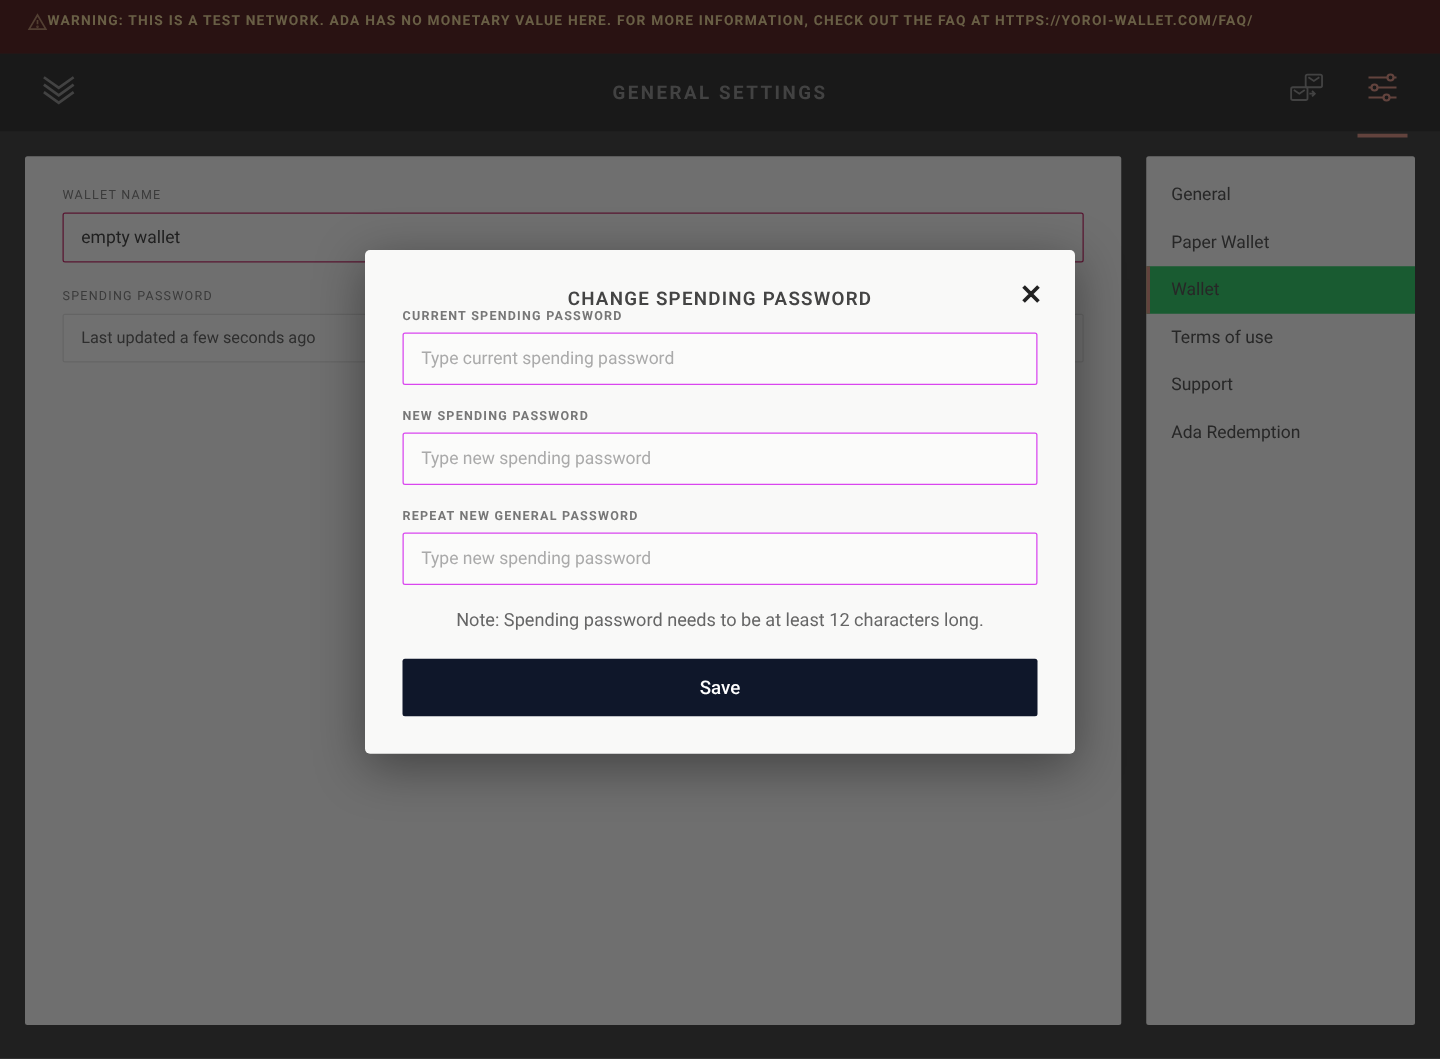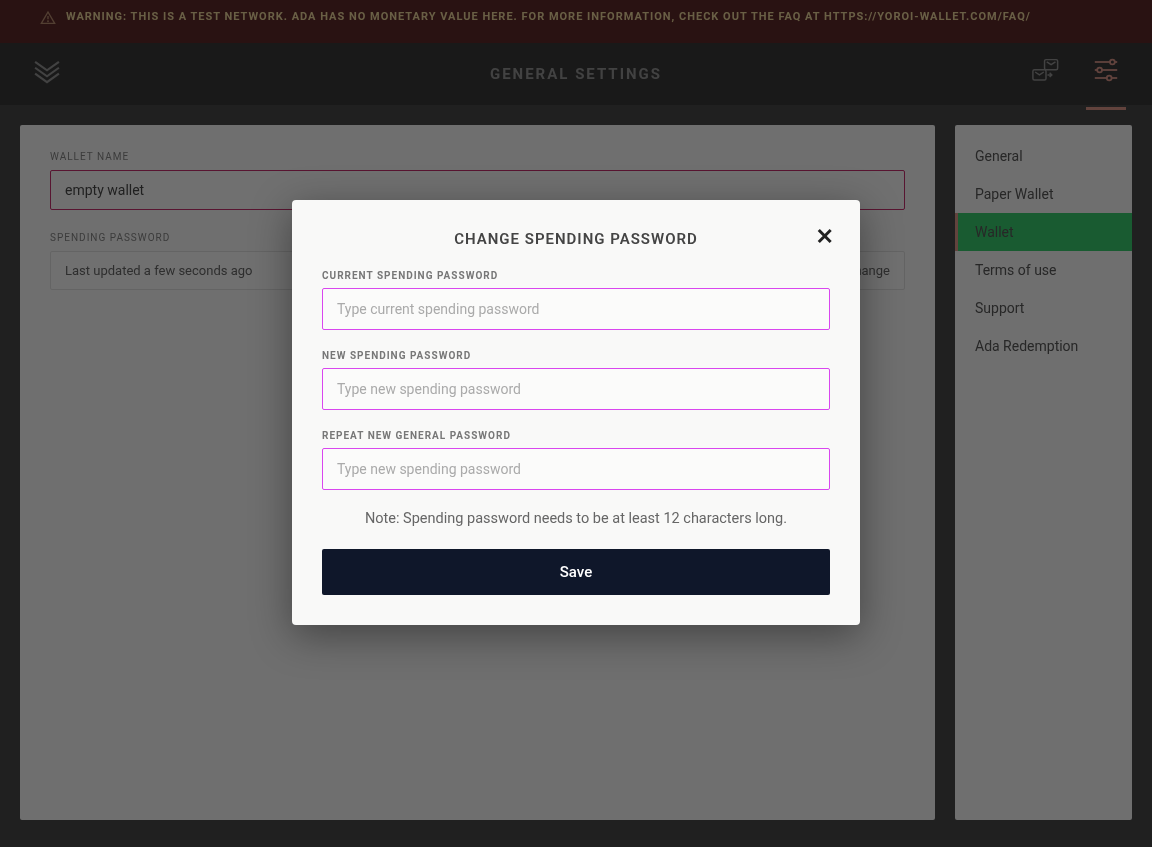--- a/index.html
+++ b/index.html
@@ -15,25 +15,24 @@
       overflow: hidden;
       position: relative;
     }
     .warning-banner {
       background: #4a1010;
       color: #e8d090;
       font-size: 11px;
       font-weight: 700;
       letter-spacing: 1px;
       text-align: center;
-      padding: 8px 40px 10px;
+      padding: 8px 22px 10px;
       line-height: 1.7;
       display: flex;
       align-items: flex-start;
-      gap: 10px;
     }
     .warning-icon {
       flex-shrink: 0;
       margin-top: 2px;
     }
     .header {
       background: #222;
       height: 62px;
       display: flex;
       align-items: center;
@@ -118,21 +117,21 @@
     .password-row-text {
       flex: 1;
       font-size: 13px;
       color: #555;
     }
     .password-row-link {
       color: #555;
       font-size: 13px;
     }
     .sidebar {
-      width: 177px;
+      width: 215px;
       background: #f7f7f7;
       border-radius: 2px;
       padding: 12px 0;
     }
     .sidebar-item {
       padding: 11px 20px;
       font-size: 14px;
       color: #444;
       cursor: pointer;
     }
@@ -157,21 +156,20 @@
       padding: 30px 30px 30px;
       position: relative;
       box-shadow: 0 10px 40px rgba(0,0,0,0.4);
     }
     .modal-title {
       text-align: center;
       font-size: 15px;
       font-weight: 600;
       letter-spacing: 1px;
       color: #444;
-      margin-bottom: 22px;
     }
     .modal-close {
       position: absolute;
       top: 26px;
       right: 26px;
       font-size: 22px;
       color: #222;
       cursor: pointer;
       line-height: 1;
       font-weight: bold;

